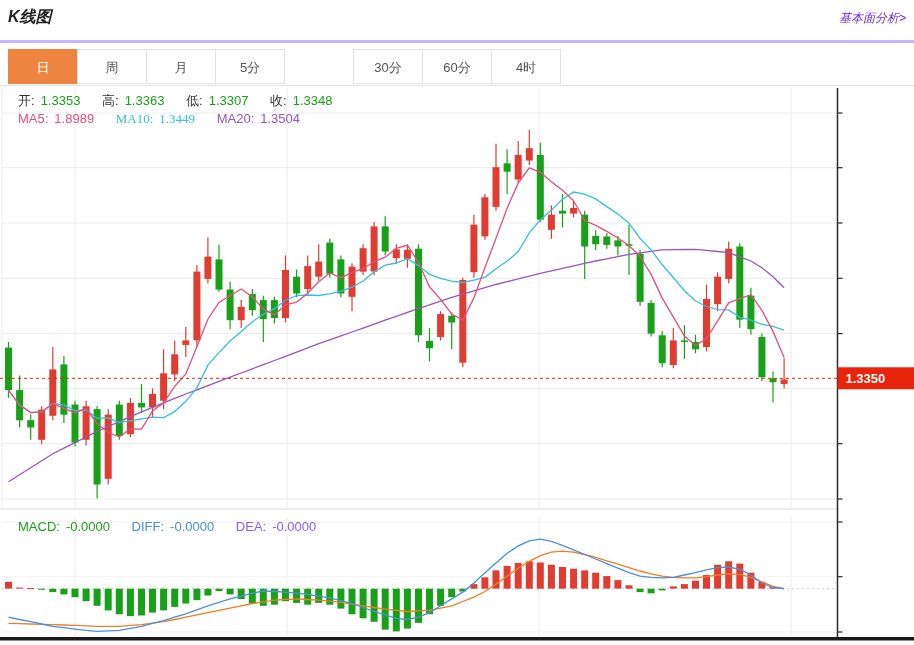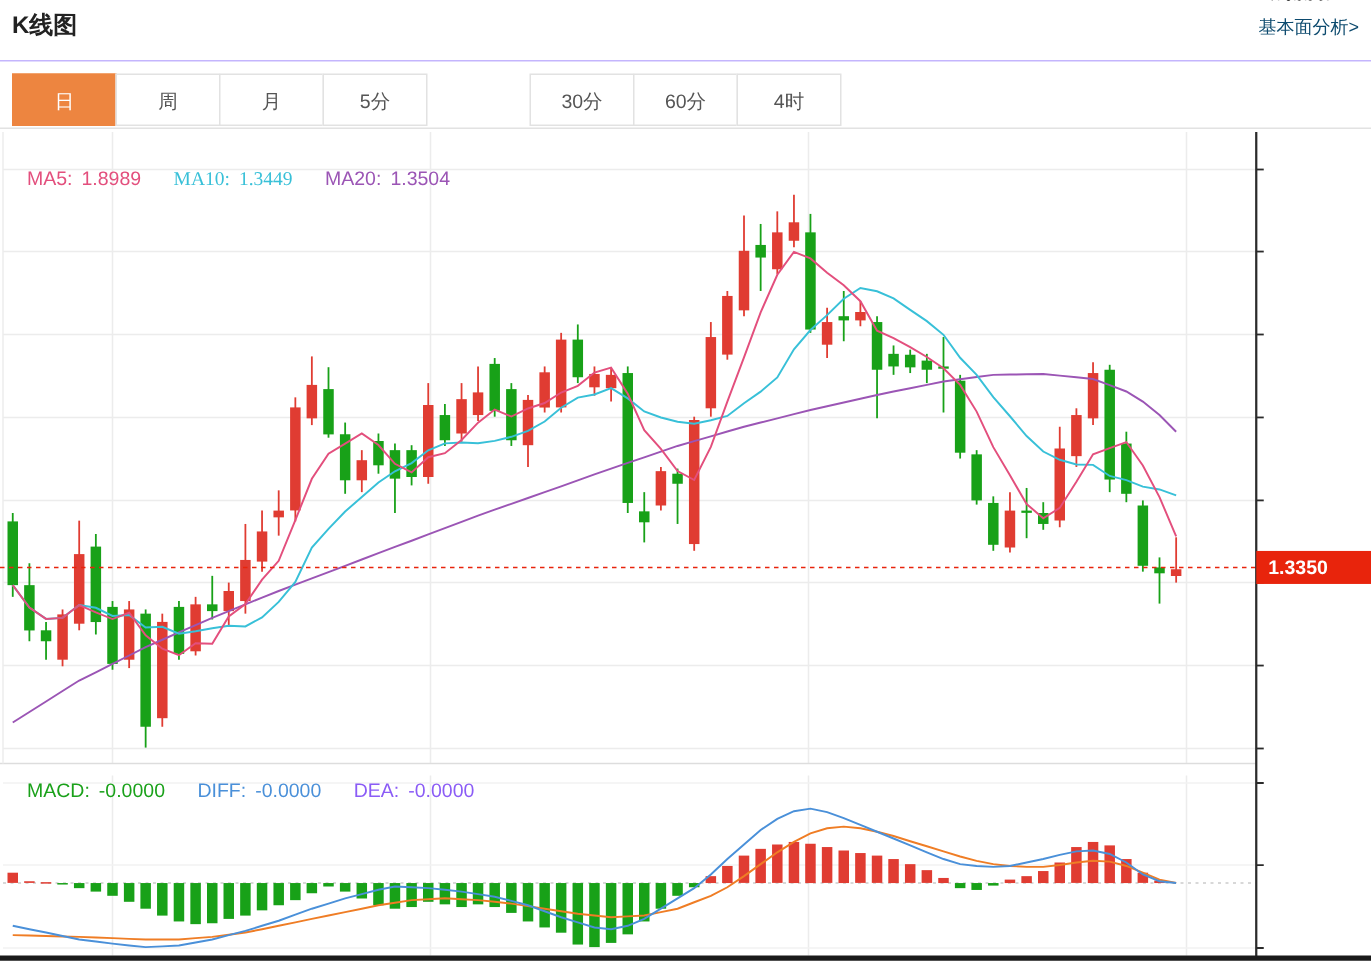--- a/index.html
+++ b/index.html
@@ -1,20 +1,20 @@
 <!DOCTYPE html>
 <html><head>
 <meta charset="utf-8">
 <style>
   html,body{margin:0;padding:0;background:#fff;}
   #app{position:relative;width:914px;height:645px;background:#fff;overflow:hidden;
        font-family:"Liberation Sans","DejaVu Sans",sans-serif;}
-  .header{position:absolute;left:0;top:0;width:914px;height:40px;border-bottom:1px solid #c4b5fd;}
+  .header{position:absolute;left:0;top:0;width:914px;height:40px;border-bottom:3px solid #c4b5fd;font-style:italic;}
   .title{position:absolute;left:8px;top:7px;font-size:16px;font-weight:bold;color:#222;}
-  .link{position:absolute;right:8px;top:10px;font-size:12px;color:#0c4a6e;text-decoration:none;cursor:pointer;}
+  .link{position:absolute;right:8px;top:10px;font-size:12px;color:#6d28d9;text-decoration:none;cursor:pointer;}
   .tabs{position:absolute;left:0;top:49px;width:914px;height:36px;border-bottom:1px solid #e2e2e2;}
   .tab{position:absolute;top:0;width:70px;height:35px;line-height:35px;text-align:center;
        font-size:13px;color:#555;border:1px solid #e2e2e2;box-sizing:border-box;background:#fff;cursor:pointer;}
   .tab.active{background:#ed8540;color:#fff;border-color:#ed8540;}
   #chart-svg{position:absolute;left:0;top:0;}
   .legend{position:absolute;left:18px;font-size:13px;z-index:5;white-space:nowrap;}
   .legend span{margin-right:6px;}
   .legend .gap{margin-right:18px;}
   .lbl{color:#333;}
   .grn{color:#1aa11a;}
@@ -319,20 +319,26 @@
   <div class="tabs">
     <div class="tab active" style="left:8px">日</div>
     <div class="tab" style="left:77px">周</div>
     <div class="tab" style="left:146px">月</div>
     <div class="tab" style="left:215px">5分</div>
     <div class="tab" style="left:353px">30分</div>
     <div class="tab" style="left:422px">60分</div>
     <div class="tab" style="left:491px">4时</div>
   </div>
 
+  <div class="legend" style="top:92px">
+    <span class="lbl">开:</span><span class="grn gap">1.3353</span>
+    <span class="lbl">高:</span><span class="grn gap">1.3363</span>
+    <span class="lbl">低:</span><span class="grn gap">1.3307</span>
+    <span class="lbl">收:</span><span class="grn">1.3348</span>
+  </div>
 
   <div class="legend" style="top:111px">
     <span class="ma5c">MA5:</span><span class="ma5c gap">1.8989</span>
     <span class="ma10c">MA10:</span><span class="ma10c gap">1.3449</span>
     <span class="ma20c">MA20:</span><span class="ma20c">1.3504</span>
   </div>
 
   <div class="legend" style="top:519px">
     <span class="grn">MACD:</span><span class="grn gap">-0.0000</span>
     <span class="diffc">DIFF:</span><span class="diffc gap">-0.0000</span>

